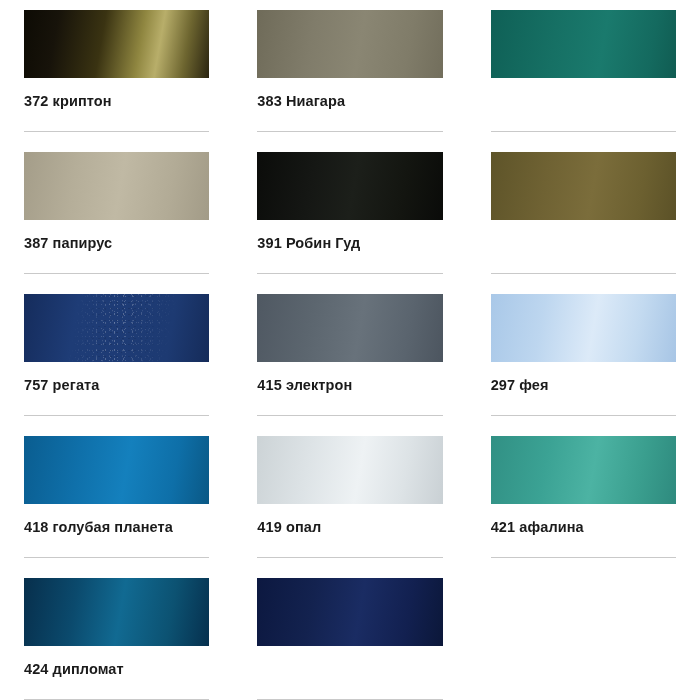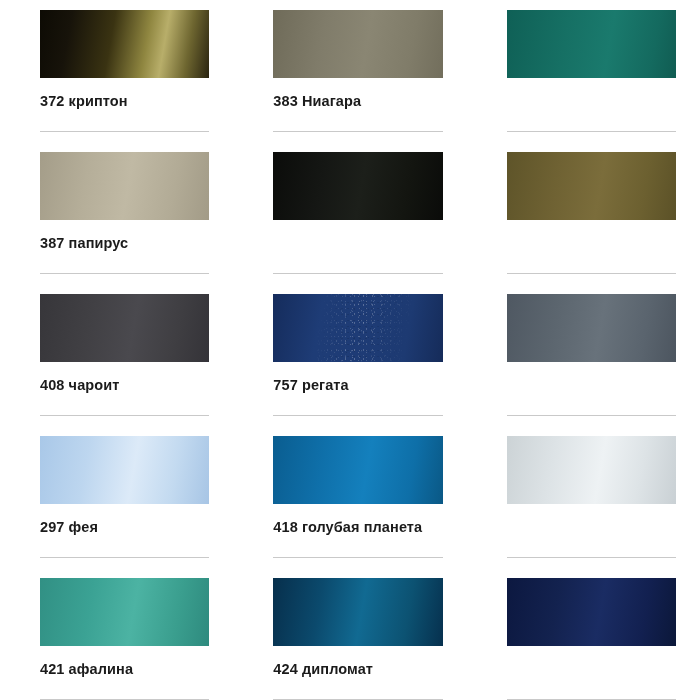--- a/index.html
+++ b/index.html
@@ -13,21 +13,21 @@
     overflow: hidden;
   }
   #catalog-grid {
     width: 700px;
     display: grid;
     grid-template-columns: repeat(3, 1fr);
     column-gap: 0px;
     row-gap: 0px;
   }
   .swatch-card {
-    padding: 0 24px 0 40px;
+    padding: 0 24px 0 24px;
     height: 142px;
     display: flex;
     flex-direction: column;
   }
   .swatch-chip {
     width: 100%;
     height: 68px;
     margin-top: 10px;
     position: relative;
     overflow: hidden;
@@ -100,66 +100,62 @@
       <div class="swatch-chip" style="background: rgb(179, 172, 151);">
         <div class="swatch-sheen" style="background: linear-gradient(100deg, rgb(164, 157, 137) 0%, rgb(181, 174, 153) 28%, rgb(192, 185, 164) 52%, rgb(178, 171, 150) 78%, rgb(162, 155, 135) 100%);"></div>
       </div>
       <div class="swatch-label">387 папирус</div>
       <div class="swatch-divider" style="background: rgb(201, 201, 201);"></div>
     </div>
     <div class="swatch-card">
       <div class="swatch-chip" style="background: rgb(18, 19, 17);">
         <div class="swatch-sheen" style="background: linear-gradient(100deg, rgb(11, 12, 10) 0%, rgb(21, 23, 20) 30%, rgb(28, 31, 26) 52%, rgb(19, 21, 16) 78%, rgb(10, 11, 9) 100%);"></div>
       </div>
+      <div class="swatch-label">391 Робин Гуд</div>
       <div class="swatch-divider" style="background: rgb(201, 201, 201);"></div>
     </div>
     <div class="swatch-card">
       <div class="swatch-chip" style="background: rgb(109, 97, 49);">
         <div class="swatch-sheen" style="background: linear-gradient(100deg, rgb(94, 84, 41) 0%, rgb(111, 98, 51) 30%, rgb(123, 109, 59) 55%, rgb(108, 96, 48) 80%, rgb(91, 81, 39) 100%);"></div>
       </div>
-      <div class="swatch-divider" style="background: rgb(201, 201, 201);"></div>
-    </div>
-    <div class="swatch-card">
-      <div class="swatch-chip" style="background: rgb(63, 62, 66);">
-        <div class="swatch-sheen" style="background: linear-gradient(100deg, rgb(55, 54, 58) 0%, rgb(65, 64, 68) 30%, rgb(74, 73, 78) 55%, rgb(63, 62, 66) 80%, rgb(52, 51, 56) 100%);"></div>
-      </div>
-      <div class="swatch-label">408 чароит</div>
       <div class="swatch-divider" style="background: rgb(201, 201, 201);"></div>
     </div>
     <div class="swatch-card">
       <div class="swatch-chip" style="background: rgb(29, 58, 114);">
         <div class="swatch-sheen" style="background: linear-gradient(100deg, rgb(21, 44, 92) 0%, rgb(30, 60, 118) 28%, rgba(36, 70, 144, 0.13) 50%, rgb(29, 58, 114) 78%, rgb(21, 43, 89) 100%);"></div>
       </div>
       <div class="swatch-label">757 регата</div>
       <div class="swatch-divider" style="background: rgb(201, 201, 201);"></div>
     </div>
     <div class="swatch-card">
       <div class="swatch-chip" style="background: rgb(90, 100, 110);">
         <div class="swatch-sheen" style="background: linear-gradient(100deg, rgb(79, 88, 98) 0%, rgb(92, 102, 111) 30%, rgb(104, 114, 123) 55%, rgb(90, 100, 110) 80%, rgb(76, 85, 95) 100%);"></div>
       </div>
+      <div class="swatch-label">415 электрон</div>
       <div class="swatch-divider" style="background: rgb(201, 201, 201);"></div>
     </div>
     <div class="swatch-card">
       <div class="swatch-chip" style="background: rgb(188, 213, 238);">
         <div class="swatch-sheen" style="background: linear-gradient(100deg, rgb(169, 200, 232) 0%, rgb(189, 214, 239) 28%, rgb(220, 234, 248) 55%, rgb(195, 218, 240) 78%, rgb(167, 197, 229) 100%);"></div>
       </div>
       <div class="swatch-label">297 фея</div>
       <div class="swatch-divider" style="background: rgb(201, 201, 201);"></div>
     </div>
     <div class="swatch-card">
       <div class="swatch-chip" style="background: rgb(14, 111, 168);">
         <div class="swatch-sheen" style="background: linear-gradient(100deg, rgb(10, 93, 144) 0%, rgb(15, 112, 170) 30%, rgb(20, 128, 189) 55%, rgb(14, 111, 168) 80%, rgb(10, 88, 133) 100%);"></div>
       </div>
       <div class="swatch-label">418 голубая планета</div>
       <div class="swatch-divider" style="background: rgb(201, 201, 201);"></div>
     </div>
     <div class="swatch-card">
       <div class="swatch-chip" style="background: rgb(223, 228, 230);">
         <div class="swatch-sheen" style="background: linear-gradient(100deg, rgb(204, 211, 214) 0%, rgb(221, 227, 230) 28%, rgb(238, 242, 244) 55%, rgb(221, 227, 230) 78%, rgb(201, 208, 212) 100%);"></div>
       </div>
+      <div class="swatch-label">419 опал</div>
       <div class="swatch-divider" style="background: rgb(201, 201, 201);"></div>
     </div>
     <div class="swatch-card">
       <div class="swatch-chip" style="background: rgb(58, 158, 142);">
         <div class="swatch-sheen" style="background: linear-gradient(100deg, rgb(49, 144, 132) 0%, rgb(59, 162, 148) 30%, rgb(76, 179, 163) 55%, rgb(58, 158, 142) 80%, rgb(46, 138, 126) 100%);"></div>
       </div>
       <div class="swatch-label">421 афалина</div>
       <div class="swatch-divider" style="background: rgb(201, 201, 201);"></div>
     </div>
     <div class="swatch-card">

